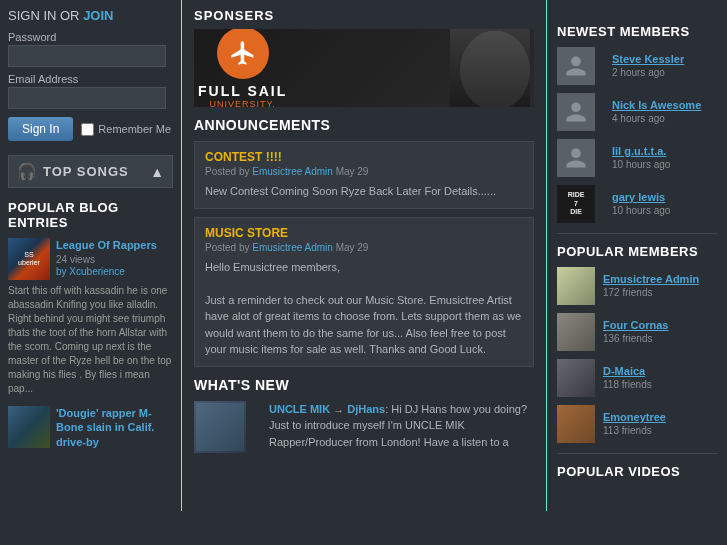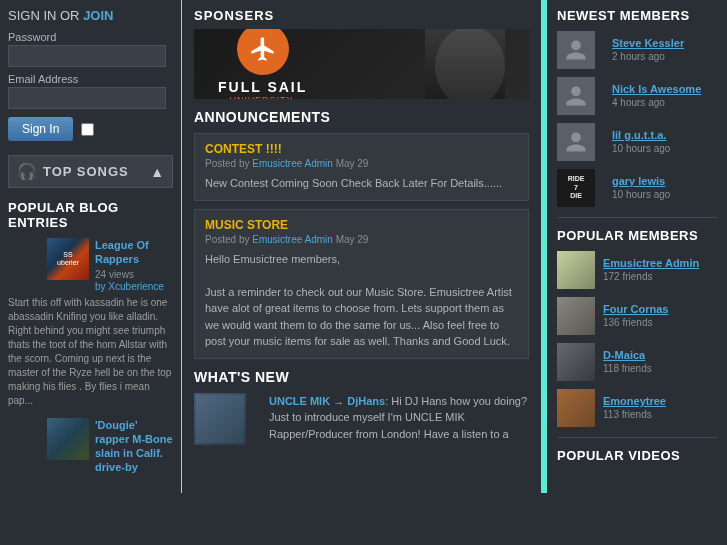--- a/index.html
+++ b/index.html
@@ -125,21 +125,20 @@
     }
 
     .blog-entry {
       margin-bottom: 10px;
     }
     .blog-entry-header {
       display: flex;
       gap: 6px;
       align-items: flex-start;
       margin-bottom: 4px;
-      margin-left: 39px;
     }
     .blog-thumbnail {
       width: 42px;
       height: 42px;
       background-color: #4a5258;
       flex-shrink: 0;
       display: flex;
       align-items: center;
       justify-content: center;
       overflow: hidden;
@@ -188,39 +187,39 @@
       height: 42px;
       background: linear-gradient(135deg, #3a6080 0%, #204050 50%, #405020 100%);
       flex-shrink: 0;
     }
 
     
     .center-column {
       flex: 1;
       padding: 8px 12px;
       background-color: #2a2f35;
-      border-right: 6px solid #5eead4;
+      border-right: 1px solid #5eead4;
     }
 
     
     .sponsors-title {
       font-size: 13px;
       font-weight: bold;
       color: #ffffff;
       margin-bottom: 6px;
       letter-spacing: 1px;
     }
 
     .sponsor-banner {
       width: 100%;
-      height: 70px;
+      height: 78px;
       background: linear-gradient(135deg, #1a1a1a 0%, #2a2a2a 100%);
       display: flex;
       align-items: center;
-      padding: 8px 24px;
+      padding: 8px 4px;
       margin-bottom: 10px;
       position: relative;
       overflow: hidden;
       justify-content: space-between;
     }
     .sponsor-logo {
       display: flex;
       flex-direction: column;
       align-items: center;
     }
@@ -339,21 +338,21 @@
     .whats-new-text a {
       color: #4da6d8;
       text-decoration: none;
       font-weight: bold;
     }
 
     
     .right-sidebar {
       width: 180px;
       min-width: 180px;
-      padding: 8px 10px;
+      padding: 24px 10px;
       background-color: #2a2f35;
     }
 
     
     .sidebar-section-title {
       font-size: 13px;
       font-weight: bold;
       color: #ffffff;
       margin-bottom: 8px;
       letter-spacing: 0.5px;
@@ -457,20 +456,21 @@
         <input type="password" style="">
       </div>
       <div class="form-group">
         <label>Email Address</label>
         <input type="text" style="">
       </div>
       <div class="signin-row">
         <button class="signin-btn">Sign In</button>
         <label class="remember-me">
           <input type="checkbox" style="">
+          <span>Remember Me</span>
         </label>
       </div>
     </div>
 
     <div class="top-songs-bar">
       <span class="icon">🎧</span>
       <span class="label">TOP SONGS</span>
       <span class="chevron">▲</span>
     </div>
 
@@ -521,21 +521,21 @@
     </div>
 
     <div class="announcements-title">ANNOUNCEMENTS</div>
 
     <div class="announcement">
       <div class="announcement-title">CONTEST !!!!</div>
       <div class="announcement-meta">
         <span>Posted by </span><a href="#">Emusictree Admin</a>
         <span>May 29</span>
       </div>
-      <div class="announcement-body">New Contest Coming Soon Check Back Later For Details......</div>
+      <div class="announcement-body">New Contest Coming Soon Ryze Back Later For Details......</div>
     </div>
 
     <div class="announcement">
       <div class="announcement-title">MUSIC STORE</div>
       <div class="announcement-meta">
         <span>Posted by </span><a href="#">Emusictree Admin</a>
         <span>May 29</span>
       </div>
       <div class="announcement-body" style="white-space: pre-line;">Hello Emusictree members,
 

